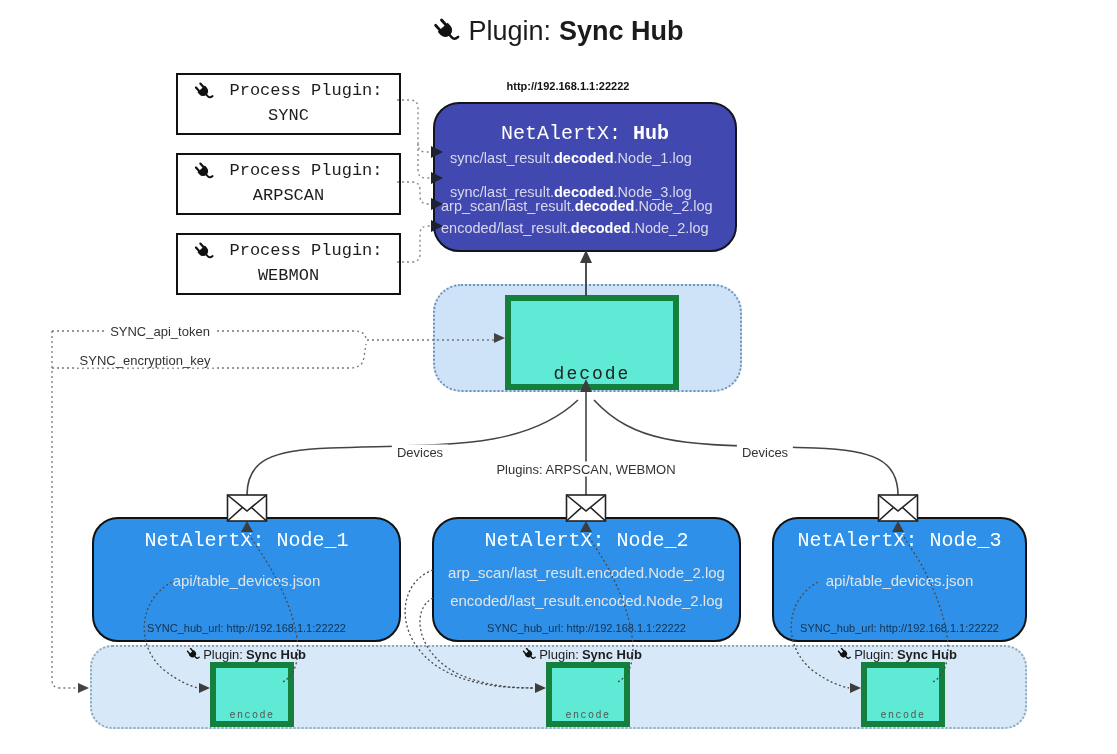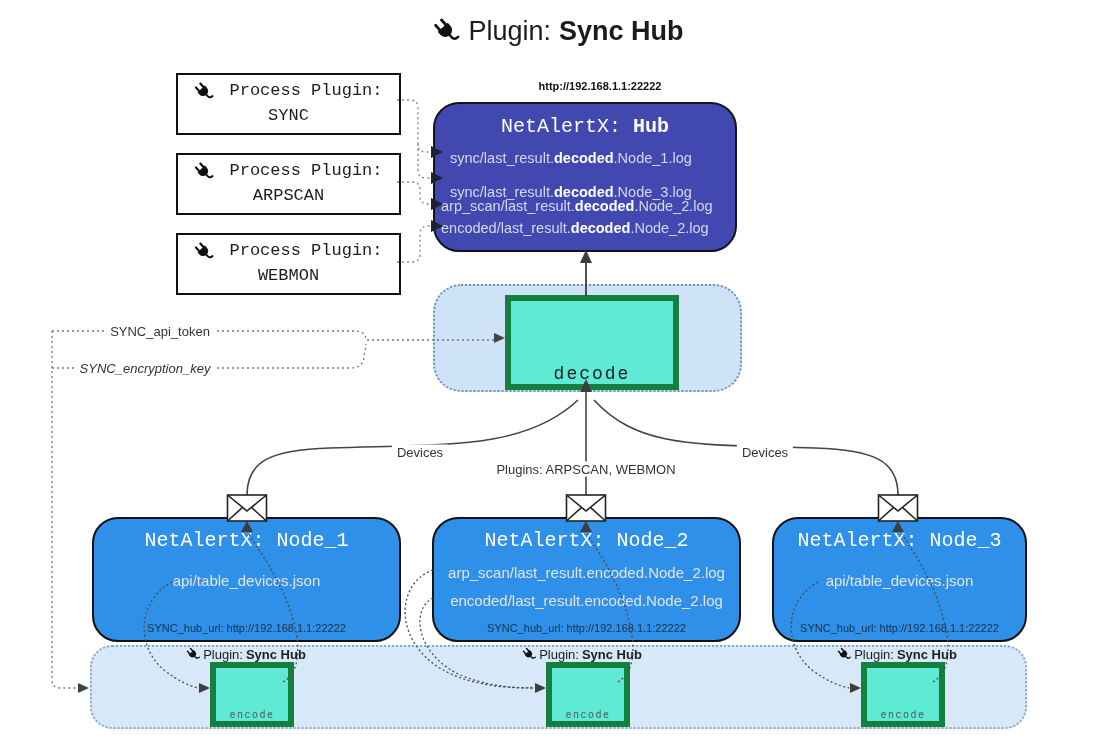--- a/index.html
+++ b/index.html
@@ -12,25 +12,25 @@
              justify-content:center;gap:8px;font-size:27px;color:#1b1b1b;}
   .title-row b{font-weight:800;}
 
   
   .pbox{position:absolute;left:176px;width:221px;height:58px;border:2px solid #111;background:#fff;
         z-index:1;display:flex;flex-direction:column;align-items:center;justify-content:center;
         font-family:"Liberation Mono",monospace;font-size:17px;color:#1d1d1d;line-height:1.45;}
   .pbox .row{display:flex;align-items:center;gap:15px;}
 
   
-  .hub-url{position:absolute;left:450px;top:80px;width:300px;text-align:center;
+  .hub-url{position:absolute;left:418px;top:80px;width:300px;text-align:center;
            font-size:11px;font-weight:600;color:#111;z-index:2;}
   .hub{position:absolute;left:433px;top:102px;width:300px;height:146px;background:#4149b0;
        border:2px solid #14141c;border-radius:26px;z-index:1;}
-  .hub-title{position:absolute;width:100%;top:11px;text-align:center;
+  .hub-title{position:absolute;width:100%;top:18px;text-align:center;
              font-family:"Liberation Mono",monospace;font-size:20px;color:#fff;}
   .hub-title b{font-weight:700;}
   .hub-line{position:absolute;white-space:nowrap;font-size:14.5px;color:#d8d8ec;transform:translateY(-50%);}
   .hub-line b{color:#fff;font-weight:700;}
 
   
   .panel{position:absolute;left:433px;top:284px;width:305px;height:104px;background:#cfe3f8;
          border:2px dotted #6e93b8;border-radius:28px;z-index:0;}
   .wbox{position:absolute;background:#5eead4;border:6px solid #15803d;z-index:1;display:flex;
         align-items:flex-end;justify-content:center;font-family:"Liberation Mono",monospace;}
@@ -208,21 +208,21 @@
       <span>encoded/last_result.</span><b>decoded</b><span>.Node_2.log</span>
     </div>
   </div>
 
   <div class="panel"></div>
   <div class="wbox decode-box">
     <span>decode</span>
   </div>
 
   <div class="lbl" style="left:160px;top:331px;">SYNC_api_token</div>
-  <div class="lbl" style="left:145px;top:368px;font-style:italic;">SYNC_encryption_key</div>
+  <div class="lbl" style="left:145px;top:360px;">SYNC_encryption_key</div>
 
   <div class="lbl" style="left:420px;top:452px;">Devices</div>
   <div class="lbl" style="left:765px;top:452px;">Devices</div>
   <div class="lbl" style="left:586px;top:469px;">Plugins: ARPSCAN, WEBMON</div>
 
   <div class="node" style="left:92px;width:305px;">
     <div class="node-title">
       <span>NetAlertX:</span>
       <b>Node_1</b>
     </div>

